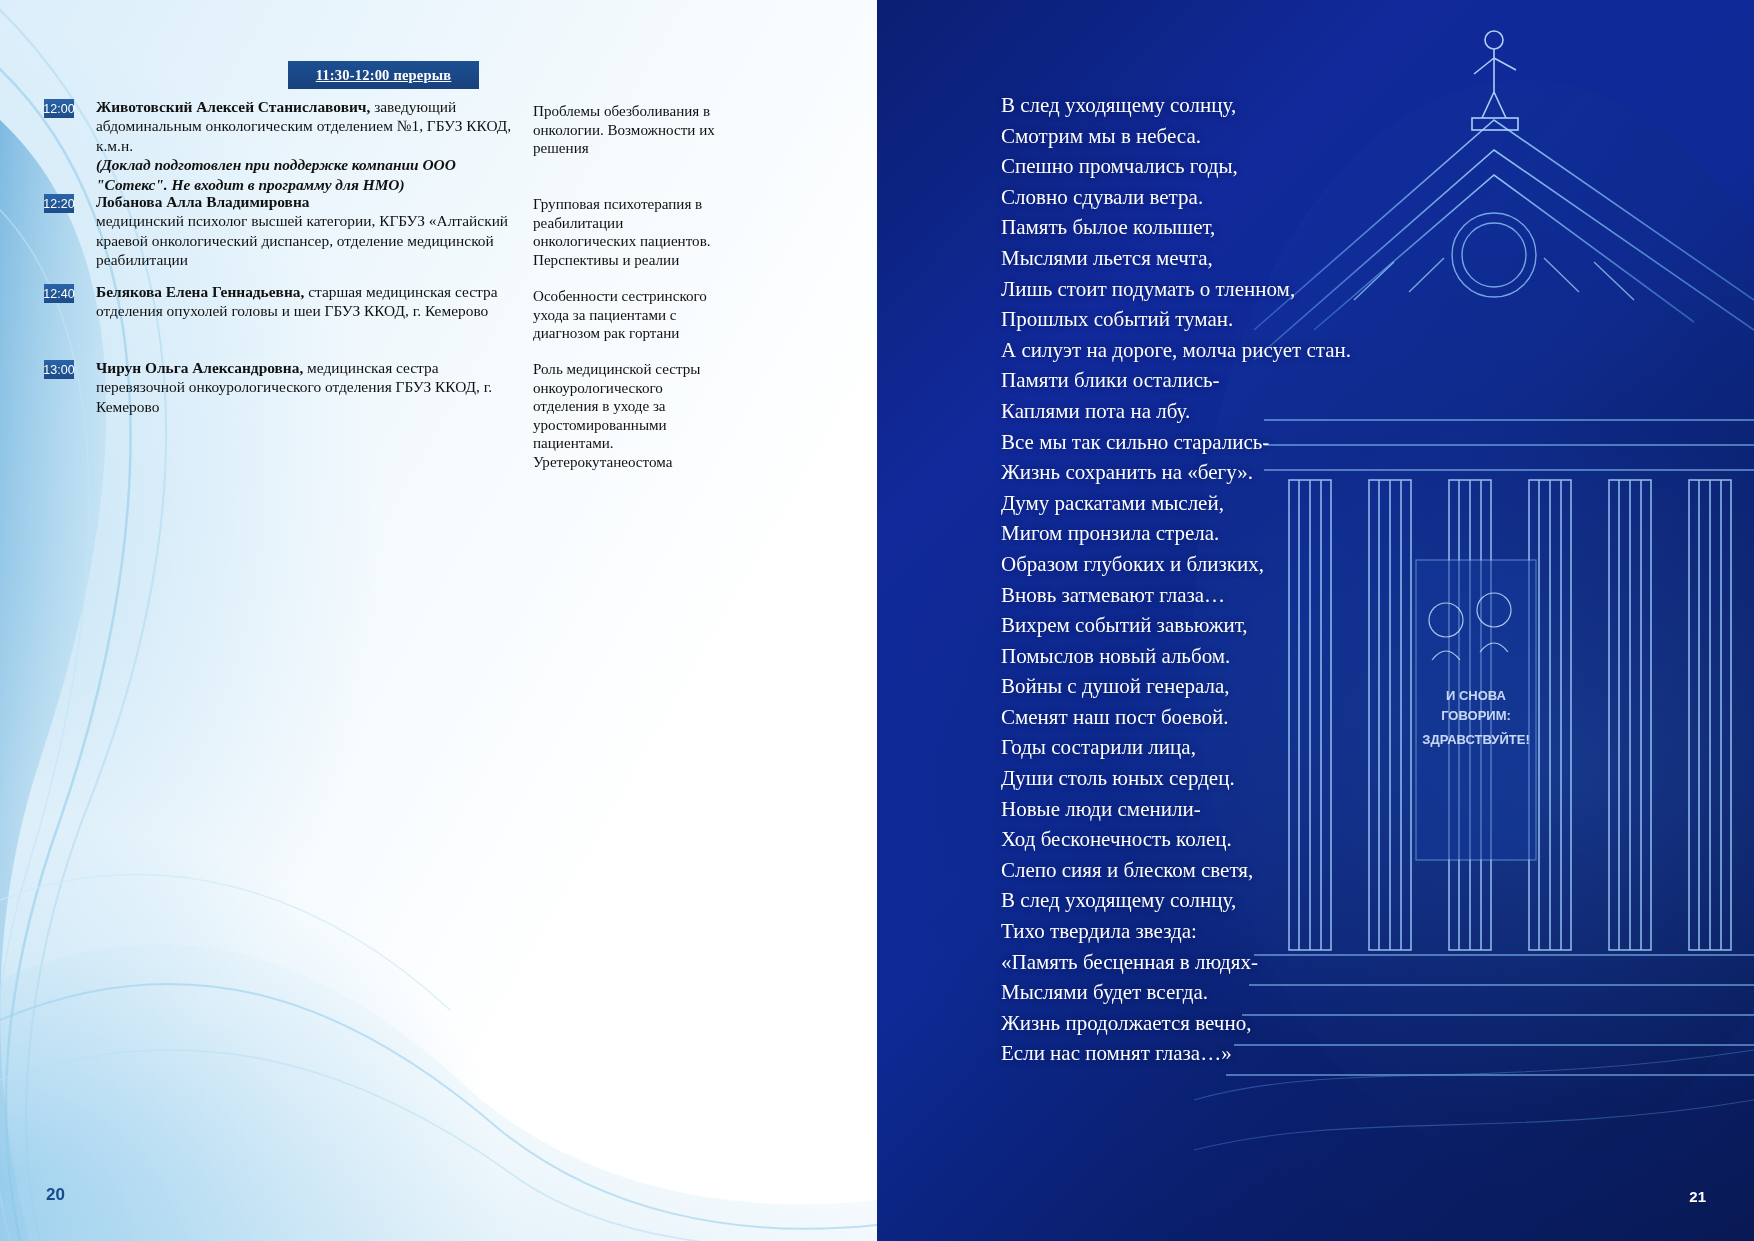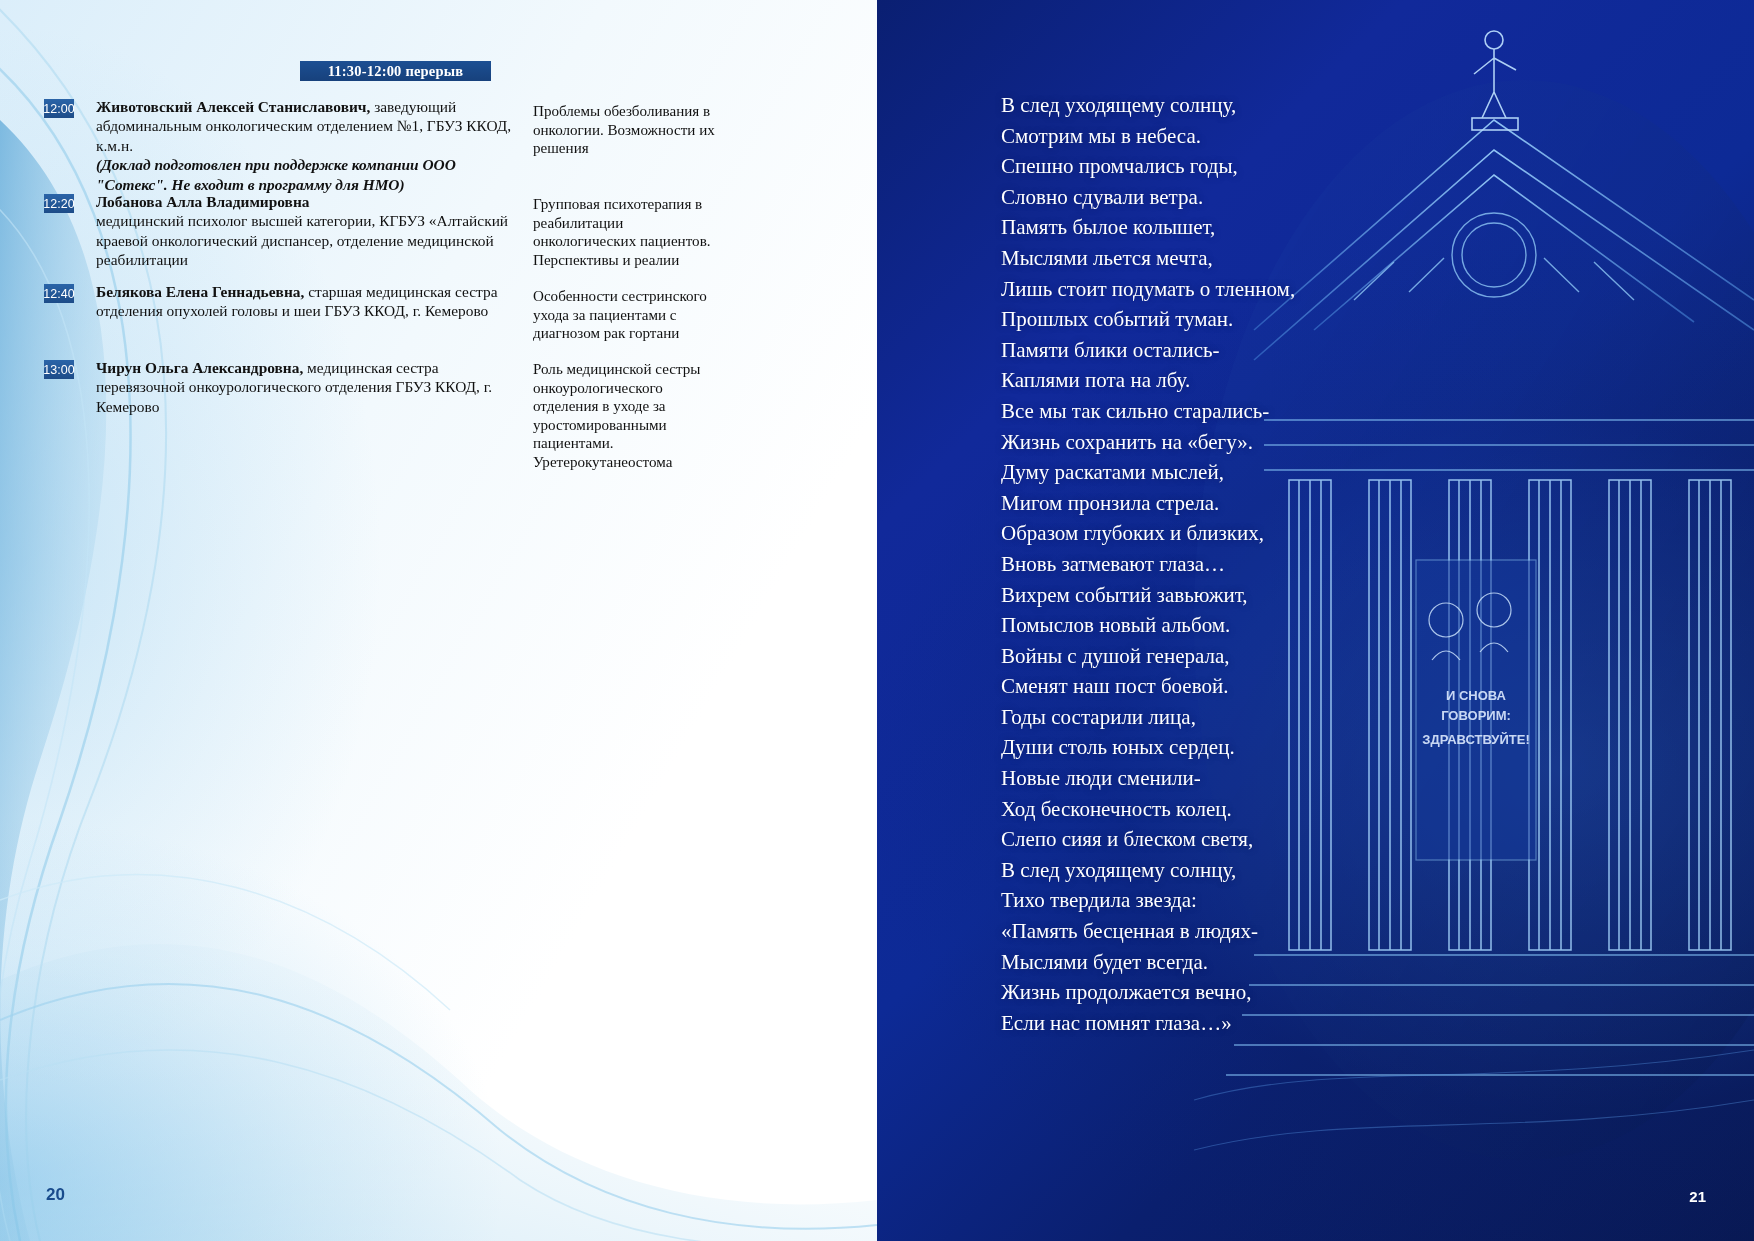--- a/index.html
+++ b/index.html
@@ -41,33 +41,34 @@
   }
 
   .content-left {
     position: absolute;
     left: 0; top: 0;
     width: 877px; height: 1241px;
   }
 
   .break-banner {
     position: absolute;
-    left: 300px;
+    left: 288px;
     top: 61px;
     width: 191px;
-    height: 20px;
+    height: 28px;
     background: linear-gradient(180deg, #1c4f93 0%, #17417c 100%);
     color: #ffffff;
     font-size: 14.5px;
     font-weight: bold;
     display: flex;
     align-items: center;
     justify-content: center;
     letter-spacing: 0.2px;
     font-family: "Liberation Serif", serif;
+    text-decoration: underline;
   }
 
   .schedule {
     position: absolute;
     left: 44px;
     top: 97px;
     width: 700px;
   }
   .row {
     position: relative;
@@ -332,20 +333,21 @@
 
     <div class="poem">
       <span class="ln">В след уходящему солнцу,</span>
       <span class="ln">Смотрим мы в небеса.</span>
       <span class="ln">Спешно промчались годы,</span>
       <span class="ln">Словно сдували ветра.</span>
       <span class="ln">Память былое колышет,</span>
       <span class="ln">Мыслями льется мечта,</span>
       <span class="ln">Лишь стоит подумать о тленном,</span>
       <span class="ln">Прошлых событий туман.</span>
+      <span class="ln">А силуэт на дороге, молча рисует стан.</span>
       <span class="ln">Памяти блики остались-</span>
       <span class="ln">Каплями пота на лбу.</span>
       <span class="ln">Все мы так сильно старались-</span>
       <span class="ln">Жизнь сохранить на «бегу».</span>
       <span class="ln">Думу раскатами мыслей,</span>
       <span class="ln">Мигом пронзила стрела.</span>
       <span class="ln">Образом глубоких и близких,</span>
       <span class="ln">Вновь затмевают глаза…</span>
       <span class="ln">Вихрем событий завьюжит,</span>
       <span class="ln">Помыслов новый альбом.</span>

